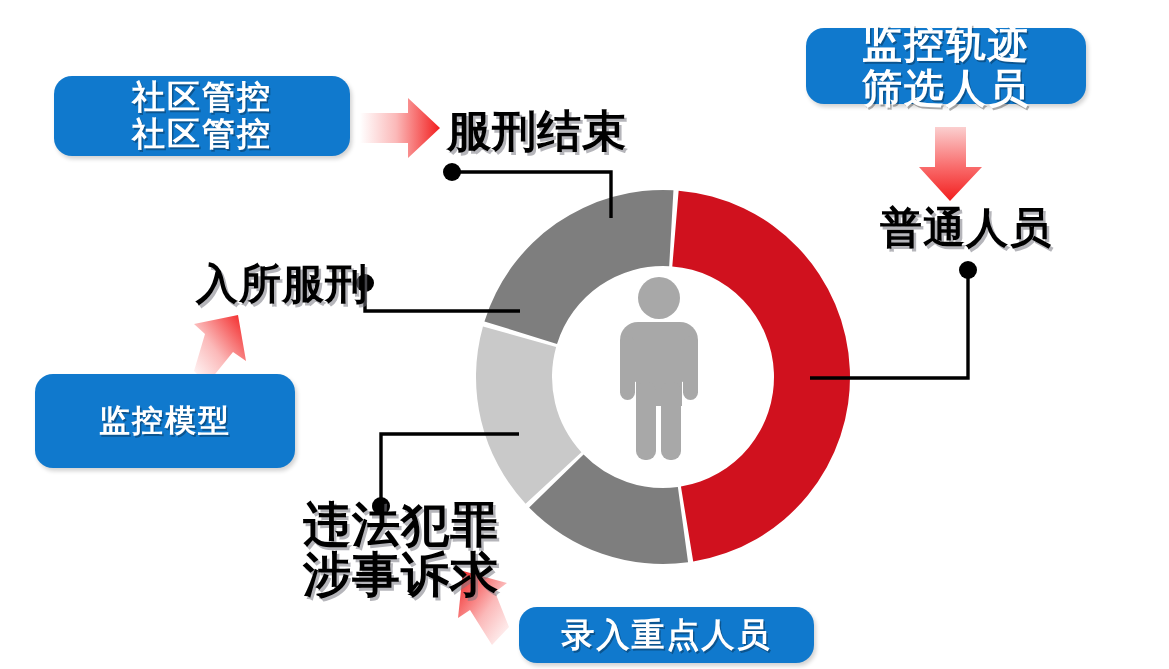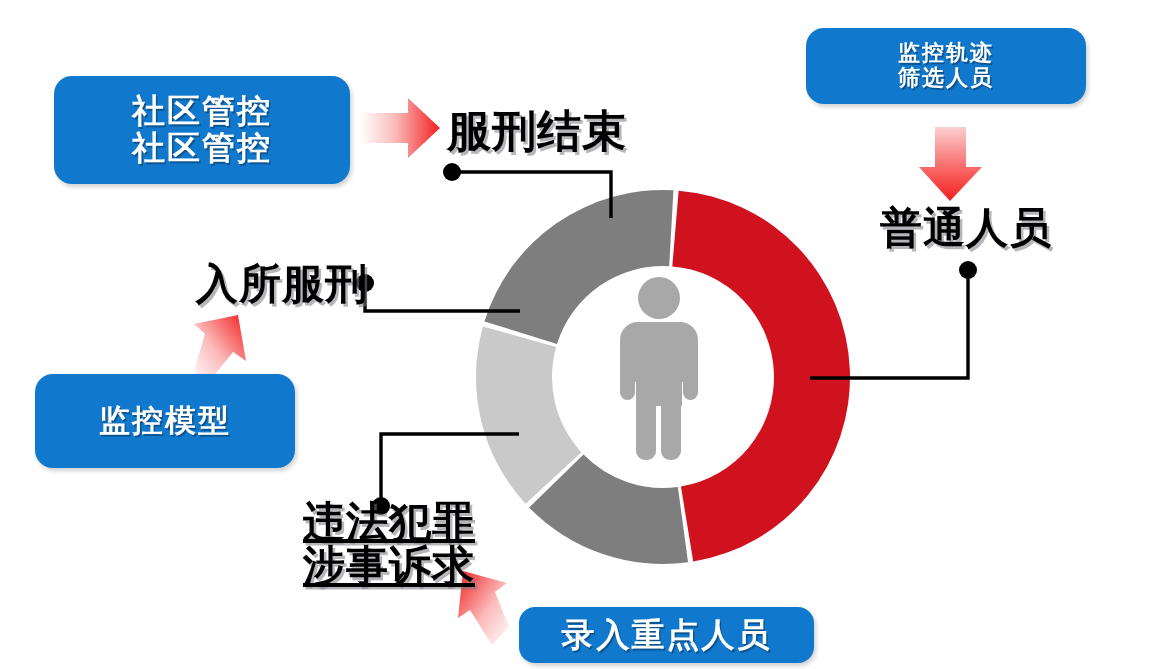--- a/index.html
+++ b/index.html
@@ -24,40 +24,40 @@
     align-items:center;
     justify-content:center;
     text-align:center;
     letter-spacing:2px;
     box-shadow:2px 3px 4px rgba(0,0,0,0.18);
     text-shadow:1.5px 1.5px 0.5px rgba(0,0,0,0.30);
     line-height:1.12;
   }
   .bluebox span{display:block;white-space:nowrap;}
 
-  #box-community{left:54px;  top:76px;  width:296px; height:108px;  font-size:33px;}
-  #box-monitor-track{left:806px; top:28px;  width:280px; height:76px;  font-size:22px;text-align:center;}
+  #box-community{left:54px;  top:76px;  width:296px; height:80px;  font-size:33px;}
+  #box-monitor-track{left:806px; top:28px;  width:280px; height:76px;  font-size:40px;text-align:center;}
   #box-model{left:35px;  top:374px; width:260px; height:94px;  font-size:31px;}
-  #box-enroll{left:519px; top:607px; width:295px; height:56px;  font-size:33px;border-radius:16px;}
+  #box-enroll{left:519px; top:607px; width:295px; height:56px;  font-size:33px;}
 
   
   .blabel{
     position:absolute;
     color:#000000;
     font-weight:bold;
     line-height:1.05;
     white-space:nowrap;
     letter-spacing:1px;
     text-shadow:2.5px 2.5px 0.5px rgba(120,120,130,0.55);
   }
   .blabel span{display:block;}
 
   #lbl-end     {left:447px; top:108px; font-size:44px;}
   #lbl-enter   {left:196px; top:262px; font-size:42px;}
-  #lbl-crime   {left:303px; top:500px; font-size:42px;text-decoration:underline;}
+  #lbl-crime   {left:303px; top:500px; font-size:48px;}
   #lbl-normal  {left:880px; top:206px; font-size:42px;}
 
   
   svg#art{position:absolute;left:0;top:0;width:1169px;height:669px;pointer-events:none;}
 </style>
 </head>
 <body>
 
 <div id="stage">
 

